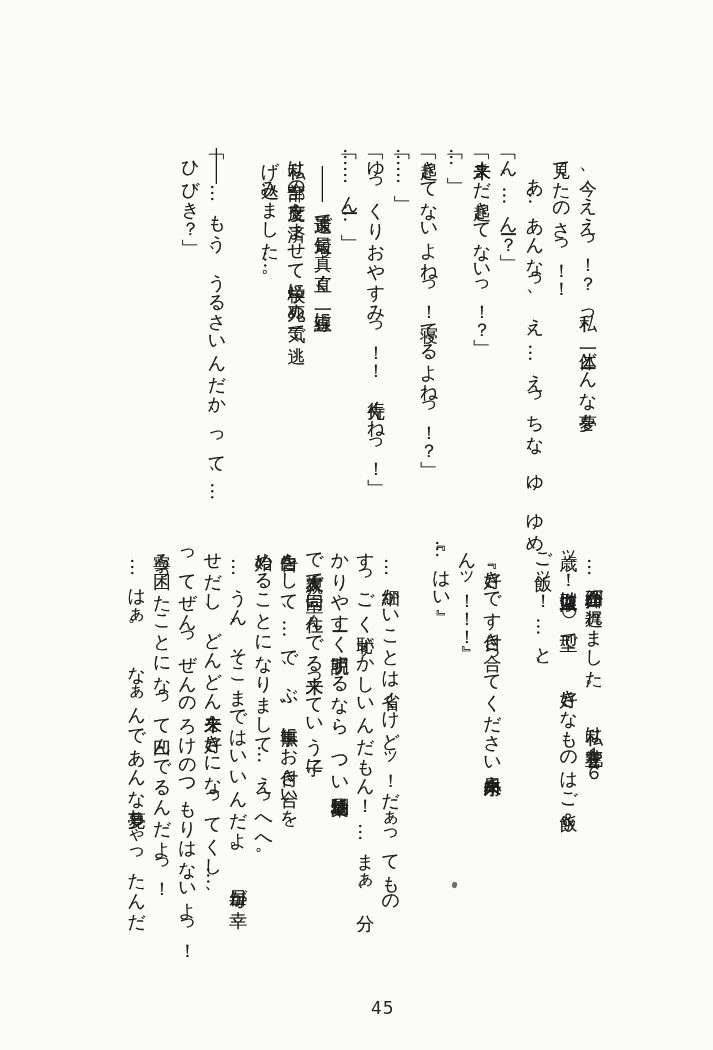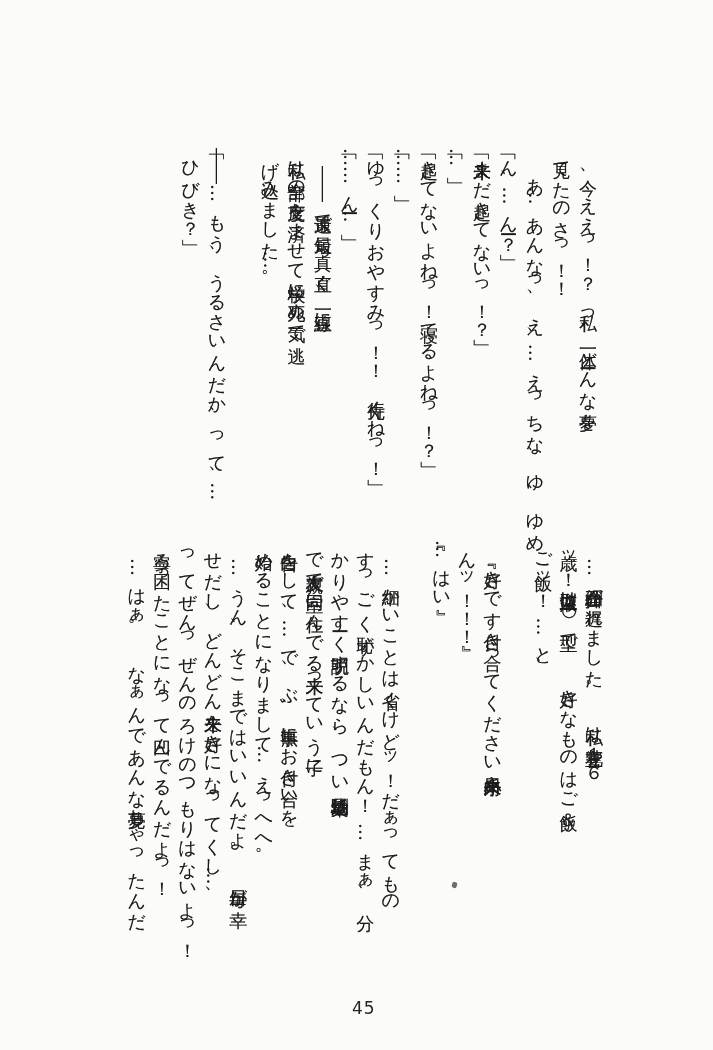--- a/index.html
+++ b/index.html
@@ -36,21 +36,21 @@
     line-height: 26.5px;
   }
   #block-bottom {
     top: 540px;
     right: 106px;
     height: 412px;
     line-height: 25.4px;
   }
   .page-num {
     position: absolute;
-    left: 352px;
+    left: 371px;
     top: 998px;
     font-family: "DejaVu Sans", "Liberation Sans", sans-serif;
     font-size: 17px;
     letter-spacing: 1px;
     color: #242424;
   }
   .speck {
     position: absolute;
     left: 452px;
     top: 882px;

